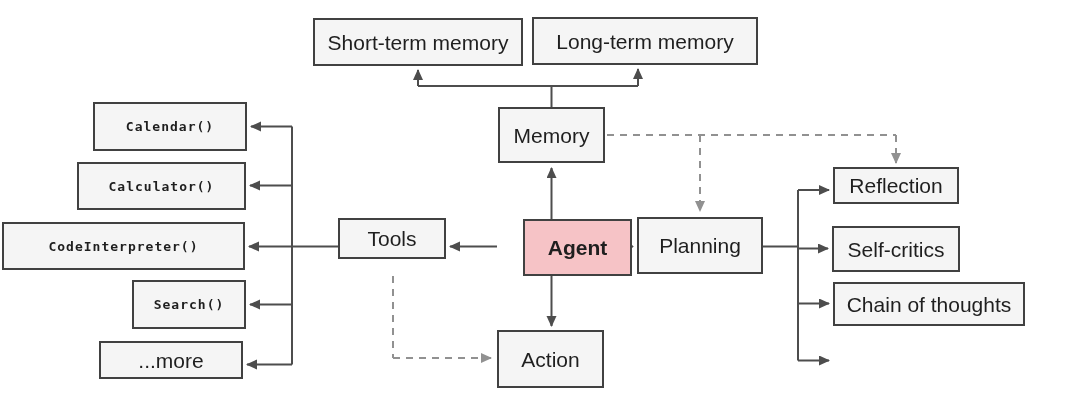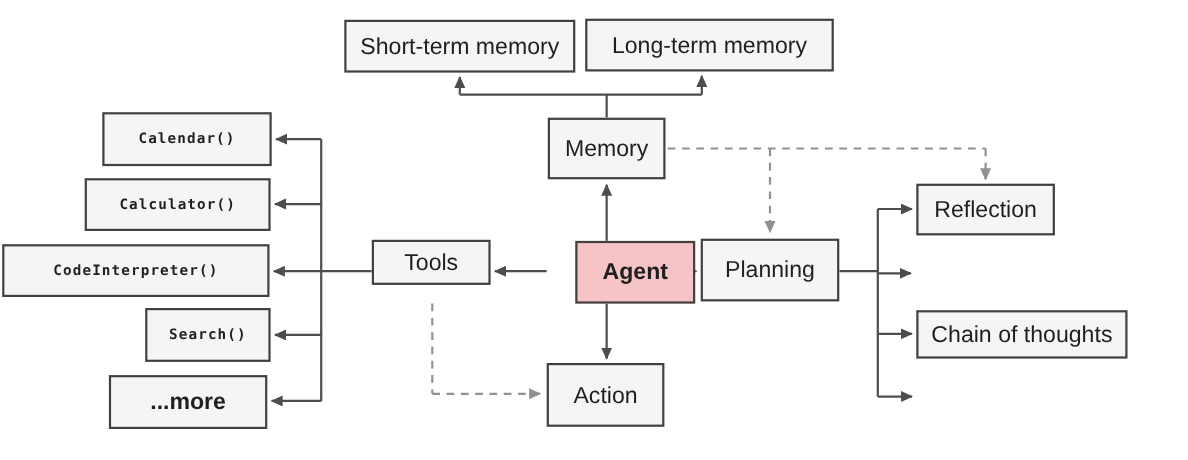--- a/index.html
+++ b/index.html
@@ -94,23 +94,24 @@
   </svg>
 
   <div class="node" style="left:313px;top:18px;width:210px;height:48px;">Short-term memory</div>
   <div class="node" style="left:532px;top:17px;width:226px;height:48px;">Long-term memory</div>
   <div class="node" style="left:498px;top:107px;width:107px;height:56px;">Memory</div>
 
   <div class="node mono" style="left:93px;top:102px;width:154px;height:49px;">Calendar()</div>
   <div class="node mono" style="left:77px;top:162px;width:169px;height:48px;">Calculator()</div>
   <div class="node mono" style="left:2px;top:222px;width:243px;height:48px;">CodeInterpreter()</div>
   <div class="node mono" style="left:132px;top:280px;width:114px;height:49px;">Search()</div>
-  <div class="node" style="left:99px;top:341px;width:144px;height:49px;font-weight:bold;">...more</div>
+  <div class="node" style="left:99px;top:341px;width:144px;height:38px;">...more</div>
 
   <div class="node" style="left:338px;top:218px;width:108px;height:41px;">Tools</div>
   <div class="node agent" style="left:523px;top:219px;width:109px;height:57px;">Agent</div>
   <div class="node" style="left:637px;top:217px;width:126px;height:57px;">Planning</div>
   <div class="node" style="left:497px;top:330px;width:107px;height:58px;">Action</div>
 
-  <div class="node" style="left:833px;top:167px;width:126px;height:47px;">Reflection</div>
+  <div class="node" style="left:833px;top:167px;width:126px;height:37px;">Reflection</div>
+  <div class="node" style="left:832px;top:226px;width:128px;height:46px;">Self-critics</div>
   <div class="node" style="left:833px;top:282px;width:192px;height:44px;">Chain of thoughts</div>
 
 </div>
 
 </body></html>

